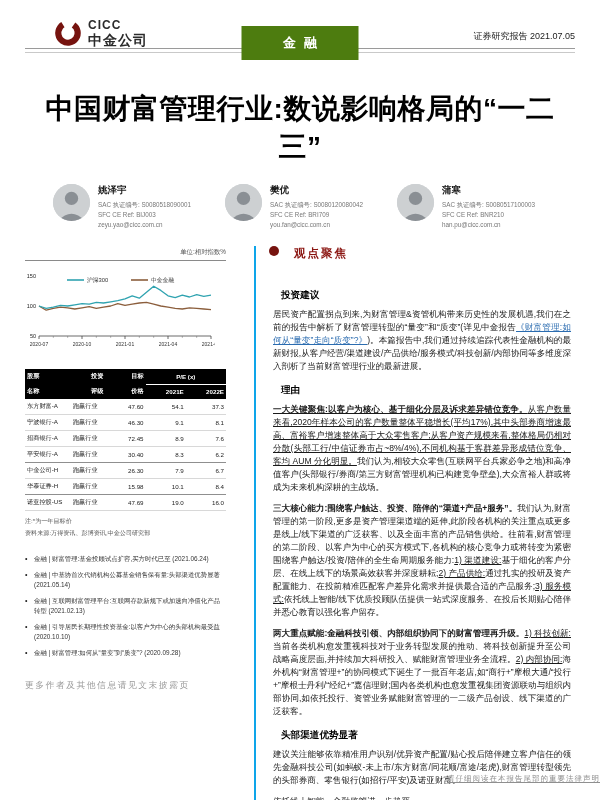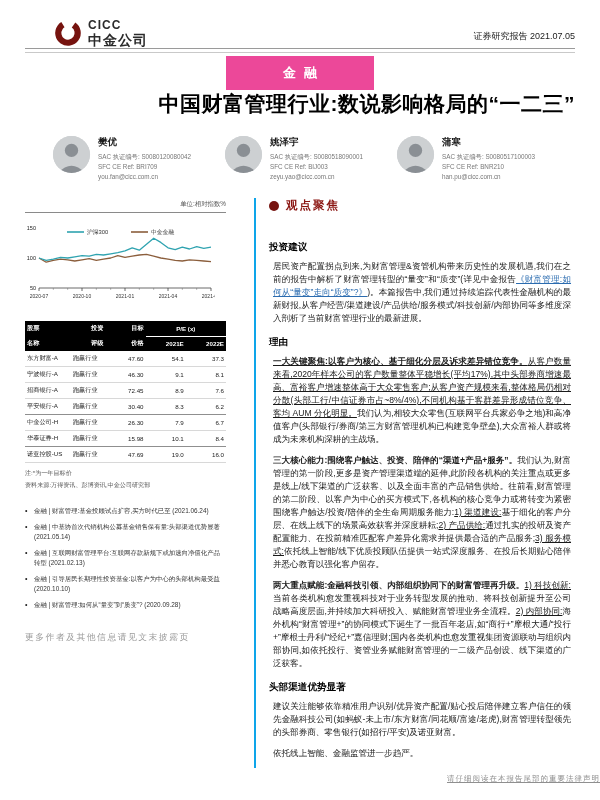--- a/index.html
+++ b/index.html
@@ -14,28 +14,28 @@
   .topbar{position:relative;height:64px;}
   .logo{position:absolute;left:28px;top:18px;display:flex;align-items:center;gap:5px;}
   .logo svg{display:block;}
   .logo-txt{line-height:1;}
   .logo-cicc{font-size:12px;font-weight:bold;color:#2b2b2b;letter-spacing:1px;}
   .logo-cn{font-size:14px;font-weight:bold;color:#2b2b2b;margin-top:2px;letter-spacing:1px;}
   .rule1{position:absolute;left:0;right:0;top:48px;border-top:1.5px solid #9a9a9a;}
   .rule2{position:absolute;left:0;right:0;top:52px;border-top:1px solid #c9c9c9;}
   .sector-badge{
     position:absolute;left:50%;transform:translateX(-50%);top:26px;
-    width:148px;height:34px;background:#ec4899;color:#fff;
+    width:117px;height:34px;background:#4d7c0f;color:#fff;
     display:flex;align-items:center;justify-content:center;
-    font-size:13px;font-weight:bold;letter-spacing:8px;text-indent:8px;z-index:2;margin-top:30px;
+    font-size:13px;font-weight:bold;letter-spacing:8px;text-indent:8px;z-index:2;
   }
   .report-meta{position:absolute;right:0;top:30px;font-size:9px;color:#222;}
 
   
-  .main-title{text-align:right;font-size:21px;font-weight:900;color:#000;margin:26px 0 18px;letter-spacing:0.5px;}
+  .main-title{text-align:center;font-size:28px;font-weight:900;color:#000;margin:26px 0 18px;letter-spacing:0.5px;}
 
   
   .analysts{display:flex;margin:0 0 16px 28px;}
   .card{width:172px;display:flex;gap:8px;flex:none;}
   .avatar{width:37px;height:37px;border-radius:50%;overflow:hidden;background:#cfd2d4;flex:none;}
   .aname{font-size:9.5px;font-weight:bold;color:#1a1a1a;margin-bottom:3px;}
   .aline{font-size:6.3px;color:#777;line-height:1.6;white-space:nowrap;}
   .email{color:#777;}
 
   
@@ -56,24 +56,24 @@
   .stock-table tr.group-end td{border-bottom:1px solid #8f8f8f;}
   .tbl-note{font-size:6.1px;color:#555;margin-top:6px;}
   .tbl-source{font-size:6.1px;color:#555;margin-top:3px;}
 
   .related{margin:16px 0 0;padding:0;list-style:none;font-size:6.4px;color:#333;}
   .related li{position:relative;padding-left:9px;margin-bottom:6px;line-height:1.55;}
   .related .bullet{position:absolute;left:0;top:0;color:#1a1a1a;font-size:7px;}
   .more-info{margin-top:22px;font-size:8.8px;color:#9a9a9a;letter-spacing:1.5px;}
 
   
-  .focus-head{display:flex;align-items:center;gap:7px;margin:0 0 28px;}
+  .focus-head{display:flex;align-items:flex-start;gap:15px;margin:0 0 28px;}
   .focus-dot{width:10px;height:10px;border-radius:50%;background:#76130f;flex:none;}
   .focus-title{font-size:11.5px;font-weight:bold;color:#8a1410;letter-spacing:2px;}
-  .sec-head{font-size:9.6px;font-weight:bold;color:#000;margin:11px 0 6px;}
+  .sec-head{font-size:9.6px;font-weight:bold;color:#000;margin:11px 12px 6px;}
   .right-col p{font-size:8.55px;line-height:1.52;text-align:justify;margin:0 4px 8px;color:#1a1a1a;}
   .seg-b{font-weight:bold;}
   .seg-u{text-decoration:underline;}
   .seg-link{color:#2b6cb0;text-decoration:underline;}
 
   
   .footer{position:absolute;left:0;right:0;bottom:16px;text-align:right;font-size:7.5px;color:#8f8f8f;}
   .footer span{text-decoration:underline;letter-spacing:1px;}
 </style>
 </head>
@@ -96,44 +96,44 @@
     <div class="sector-badge">金融</div>
     <div class="report-meta">
       <span>证券研究报告</span>
       <span>2021.07.05</span>
     </div>
   </div>
 
   <div class="main-title">中国财富管理行业:数说影响格局的“一二三”</div>
 
   <div class="analysts">
+      <div class="card">
+        <div class="avatar"><svg viewBox="0 0 36 36" width="37" height="37">
+            <rect width="36" height="36" fill="#cdd0d2"></rect>
+            <circle cx="18" cy="14" r="6.5" fill="#8a8f94"></circle>
+            <path d="M5 36 Q18 22 31 36 Z" fill="#8a8f94"></path>
+          </svg></div>
+        <div class="info">
+          <div class="aname">姚泽宇</div>
+          <div class="aline">SAC 执证编号: S0080518090001</div>
+          <div class="aline">SFC CE Ref: BIJ003</div>
+          <div class="aline email">zeyu.yao@cicc.com.cn</div>
+        </div>
+      </div>
       <div class="card">
         <div class="avatar"><svg viewBox="0 0 36 36" width="37" height="37">
             <rect width="36" height="36" fill="#cdd0d2"></rect>
             <circle cx="18" cy="14" r="6.5" fill="#8a8f94"></circle>
             <path d="M5 36 Q18 22 31 36 Z" fill="#8a8f94"></path>
           </svg></div>
         <div class="info">
           <div class="aname">樊优</div>
           <div class="aline">SAC 执证编号: S0080120080042</div>
           <div class="aline">SFC CE Ref: BRI709</div>
           <div class="aline email">you.fan@cicc.com.cn</div>
-        </div>
-      </div>
-      <div class="card">
-        <div class="avatar"><svg viewBox="0 0 36 36" width="37" height="37">
-            <rect width="36" height="36" fill="#cdd0d2"></rect>
-            <circle cx="18" cy="14" r="6.5" fill="#8a8f94"></circle>
-            <path d="M5 36 Q18 22 31 36 Z" fill="#8a8f94"></path>
-          </svg></div>
-        <div class="info">
-          <div class="aname">姚泽宇</div>
-          <div class="aline">SAC 执证编号: S0080518090001</div>
-          <div class="aline">SFC CE Ref: BIJ003</div>
-          <div class="aline email">zeyu.yao@cicc.com.cn</div>
         </div>
       </div>
       <div class="card">
         <div class="avatar"><svg viewBox="0 0 36 36" width="37" height="37">
             <rect width="36" height="36" fill="#cdd0d2"></rect>
             <circle cx="18" cy="14" r="6.5" fill="#8a8f94"></circle>
             <path d="M5 36 Q18 22 31 36 Z" fill="#8a8f94"></path>
           </svg></div>
         <div class="info">
           <div class="aname">蒲寒</div>

